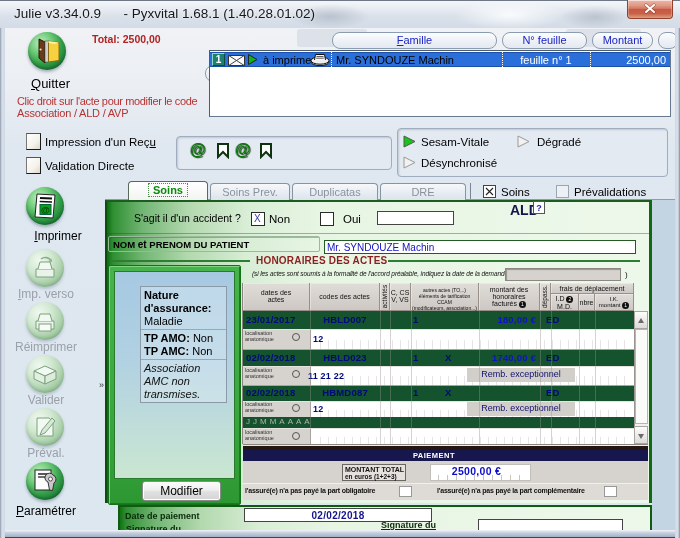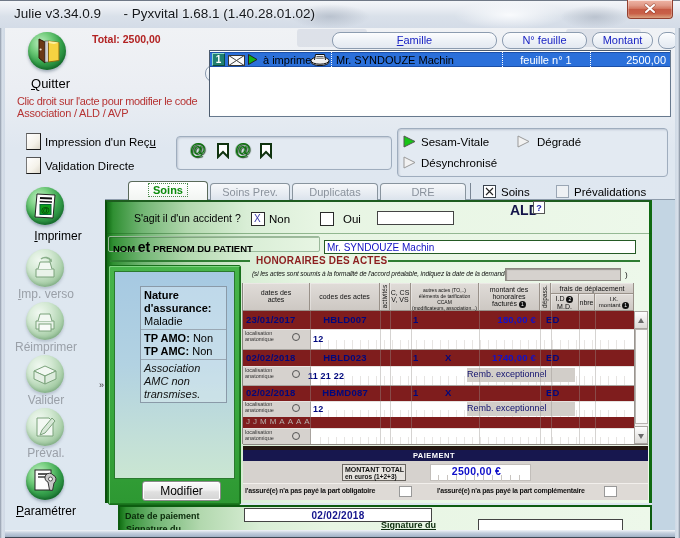--- a/index.html
+++ b/index.html
@@ -22,30 +22,30 @@
 #rglass { left:675px; top:28px; width:5px; height:510px; background:linear-gradient(90deg,#cfd9e5 0,#d8e0ea 3px,#7e8998 5px); }
 .t { white-space:nowrap; }
 .hb { top:32px; height:17px; border:1px solid #8c9cb0; border-radius:8px; background:linear-gradient(180deg,#fcfdfe 0,#eef2f7 50%,#e3e9f1 100%); text-align:center; font-size:11px; line-height:15px; }
 .cbtn { width:15px; height:17px; background:linear-gradient(135deg,#ffffff 0,#f5f2ea 60%,#ddd8cb 100%); border:1px solid #1a1a1a; border-top-color:#555; border-left-color:#777; }
 .ball { width:38px; height:38px; border-radius:50%; }
 .ball.on { background:radial-gradient(circle at 13px 11px,#c2f0c5 0,#74cd7d 30%,#37a24d 55%,#1e7d36 78%,#146229 100%); box-shadow:0 2px 3px rgba(90,110,130,.5), inset 0 -2px 3px rgba(0,60,20,.35); }
 .ball.off { background:radial-gradient(circle at 13px 11px,#f0f8f0 0,#d2e8d2 35%,#abd0ab 65%,#8fbc92 85%,#7fae84 100%); box-shadow:0 2px 3px rgba(120,135,150,.4), inset 0 -2px 3px rgba(40,90,50,.2); }
 .tab { top:183px; height:17px; background:linear-gradient(180deg,#f6f8fa 0,#e7ecf2 60%,#dbe3ec 100%); border:1px solid #88949e; border-bottom:none; border-radius:4px 4px 0 0; text-align:center; font-size:11px; line-height:16px; z-index:2; }
 
 .th { background:linear-gradient(180deg,#e0dcd8 0,#cdc8c3 100%); border-right:1px solid #999189; border-bottom:1px solid #999189; box-shadow:inset 1px 1px 0 rgba(255,255,255,.35); font-size:7px; color:#111; text-align:center; }
-.rowg { background:#7f1d1d; }
+.rowg { background:#14532d; }
 .navy { color:#00087e; font-weight:bold; letter-spacing:0.2px; }
 .cd { display:inline-block; width:7px; height:7px; border-radius:50%; background:#111; color:#fff; font-size:5px; line-height:7px; text-align:center; vertical-align:0px; }
 .sub { left:243px; width:391px; background:#fff; border-top:1px solid #e6e3e0; box-shadow:inset 0 0 0 0 #fff; }
 .sub::before { content:""; position:absolute; left:0; top:0; width:67px; height:100%; background:#d6d2ce; border-right:1px solid #b4b0ab; }
 .sub::after { content:""; position:absolute; left:70px; top:50%; width:318px; height:48%; background:repeating-linear-gradient(90deg,transparent 0,transparent 7px,#d4d0cc 7px,#d4d0cc 8px); opacity:.55; }
 .loc { left:245px; width:62px; font-size:5.5px; color:#333; line-height:5.5px; }
 .loc::before { content:"localisation anatomique"; display:block; width:46px; }
 .loc::after { content:""; position:absolute; left:47px; top:2px; width:6px; height:6px; border:1px solid #555; border-radius:50%; background:linear-gradient(0deg,transparent 42%,#555 42%,#555 58%,transparent 58%); }
-.remb { left:467px; width:108px; height:14px; background:#d2cec9; font-size:9px; color:#10106e; text-align:left; line-height:13px; white-space:nowrap; }
+.remb { left:467px; width:108px; height:14px; background:#d2cec9; font-size:9px; color:#10106e; text-align:center; line-height:13px; white-space:nowrap; }
 .sbtn { left:634px; width:14px; height:18px; background:linear-gradient(180deg,#fdfdfd,#dddbd8); border:1px solid #a8a49f; }
 </style>
 </head>
 <body>
 <div id="glass" class="a"></div>
 <div id="titlebar" class="a">
   <div class="blob1 a"></div>
     <div class="blob2 a"></div>
     <div class="blob3 a"></div>
 </div>
@@ -196,21 +196,21 @@
 <div class="a t" style="left:254px;top:213px;font-size:10px;color:#3a3aa8;">X</div>
 <div class="a t" style="left:269px;top:213px;font-size:11.5px;color:#000;">Non</div>
 <div class="a" style="left:320px;top:212px;width:14px;height:14px;background:#fff;border:1px solid #2a2a2a;"></div>
 <div class="a t" style="left:343px;top:213px;font-size:11.5px;color:#000;">Oui</div>
 <div class="a" style="left:377px;top:211px;width:77px;height:14px;background:#fff;border:1px solid #444;"></div>
 <div class="a t" style="left:510px;top:202px;font-size:14px;font-weight:bold;color:#15154a;">ALD</div>
 <div class="a" style="left:533px;top:201px;width:12px;height:13px;background:#fff;border:1px solid #555;font-size:9px;font-weight:bold;color:#2222aa;text-align:center;line-height:12px;">?</div>
 
 <div class="a" style="left:107px;top:233px;width:545px;height:1px;background:rgba(20,90,20,.40);"></div>
 <div class="a" style="left:108px;top:236px;width:212px;height:16px;border:1px solid #9ab89a;border-radius:2px;box-shadow:inset 1px 1px 0 rgba(30,80,30,.35);"></div>
-<div class="a t" style="left:113px;top:239px;font-size:9.5px;font-weight:bold;color:#000;">NOM <span style="font-size:14px">et</span> PRENOM DU PATIENT</div>
+<div class="a t" style="left:113px;top:239px;font-size:9.5px;font-weight:bold;color:#000;">NOM <span style="font-size:10px">et</span> PRENOM DU PATIENT</div>
 <div class="a" style="left:324px;top:240px;width:312px;height:14px;background:#fff;border:1px solid #245a24;"></div>
 <div class="a t" style="left:327px;top:242px;font-size:10px;color:#1212c2;">Mr. SYNDOUZE Machin</div>
 
 <div class="a" style="left:110px;top:260px;width:140px;height:2px;background:#2e7d32;"></div>
 <div class="a t" style="left:256px;top:255px;font-size:10px;font-weight:bold;color:#8c1f1f;letter-spacing:0.2px;">HONORAIRES DES ACTES</div>
 <div class="a" style="left:388px;top:260px;width:252px;height:2px;background:#2e7d32;"></div>
 <div class="a t" style="left:252px;top:270px;font-size:6.5px;letter-spacing:-0.1px;font-style:italic;color:#111;">(si les actes sont soumis à la formalité de l'accord préalable, indiquez la date de la demande :</div>
 <div class="a" style="left:505px;top:268px;width:116px;height:13px;background:#d6d2ce;border:1px solid #8c8881;box-shadow:inset 1px 1px 1px rgba(60,55,50,.4);"></div>
 <div class="a t" style="left:625px;top:270px;font-size:8px;color:#111;">)</div>
 

